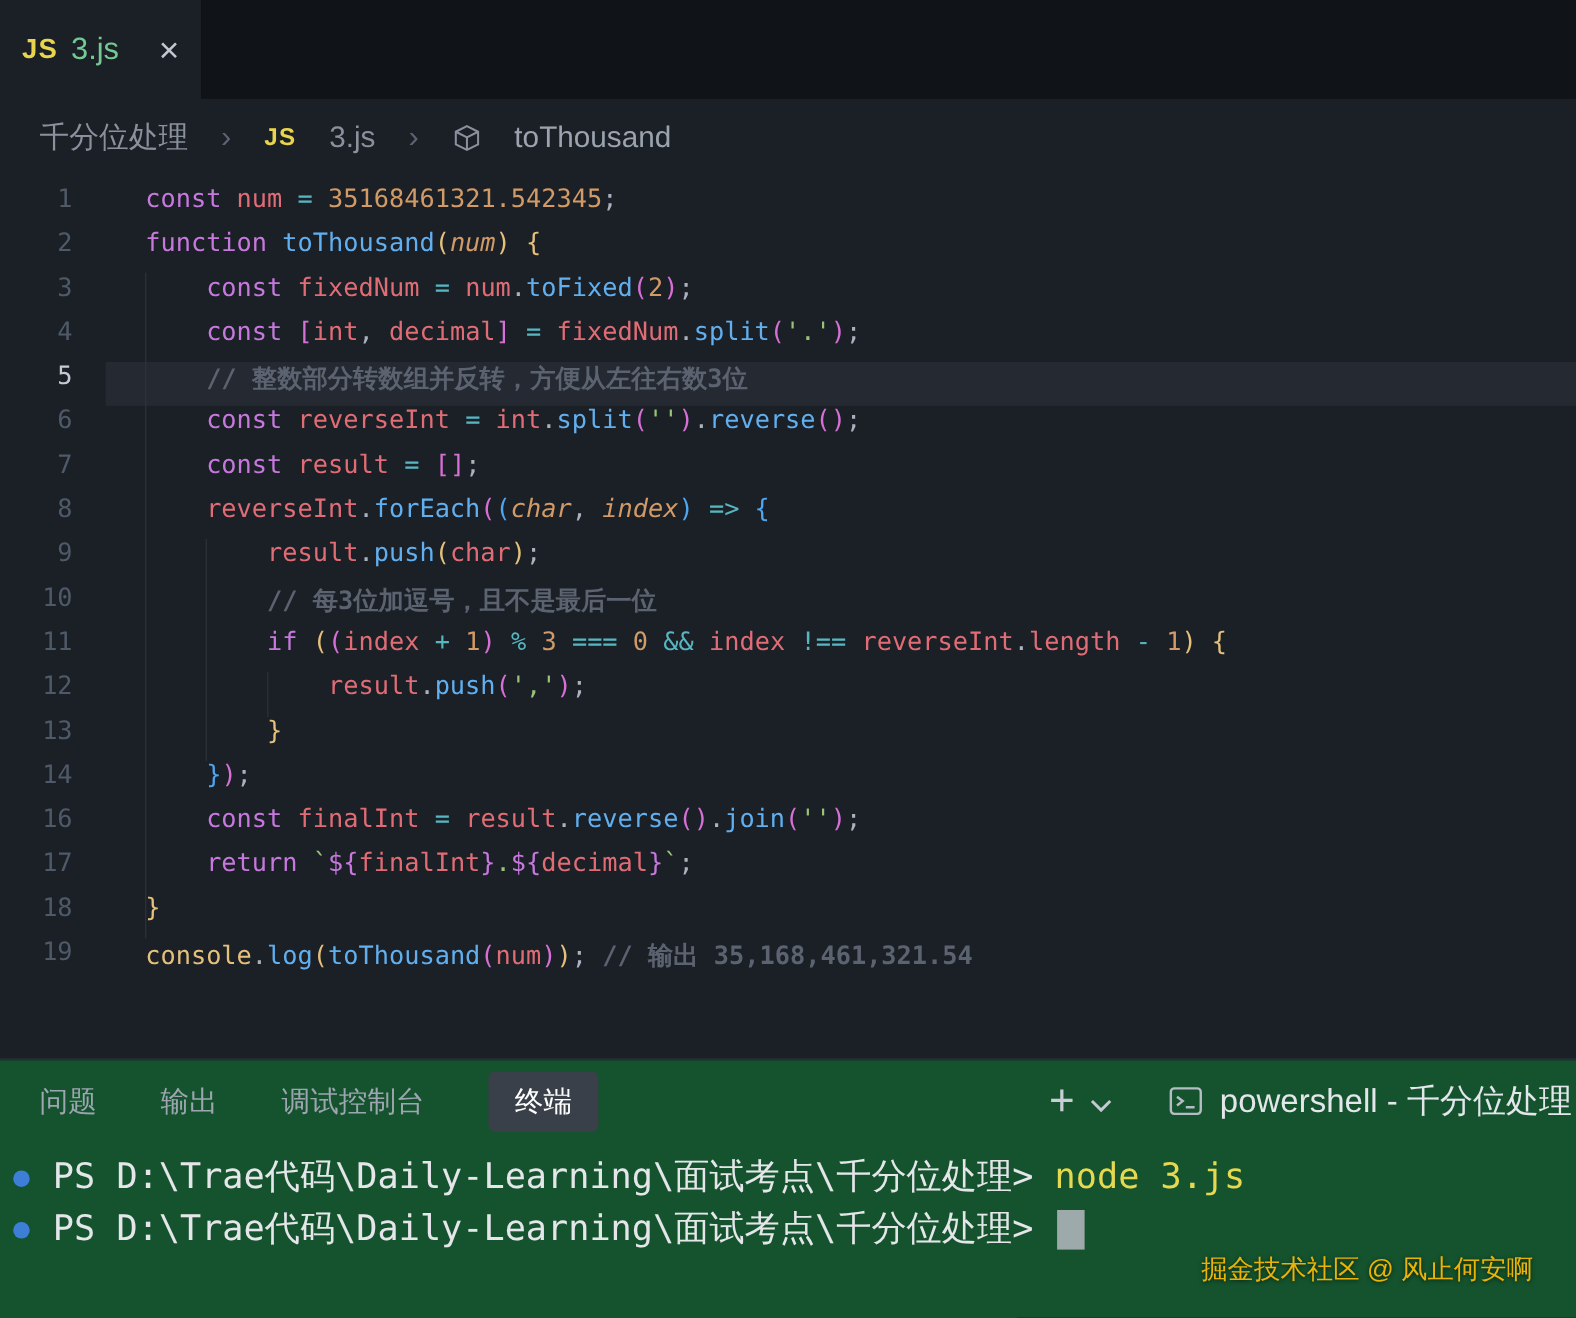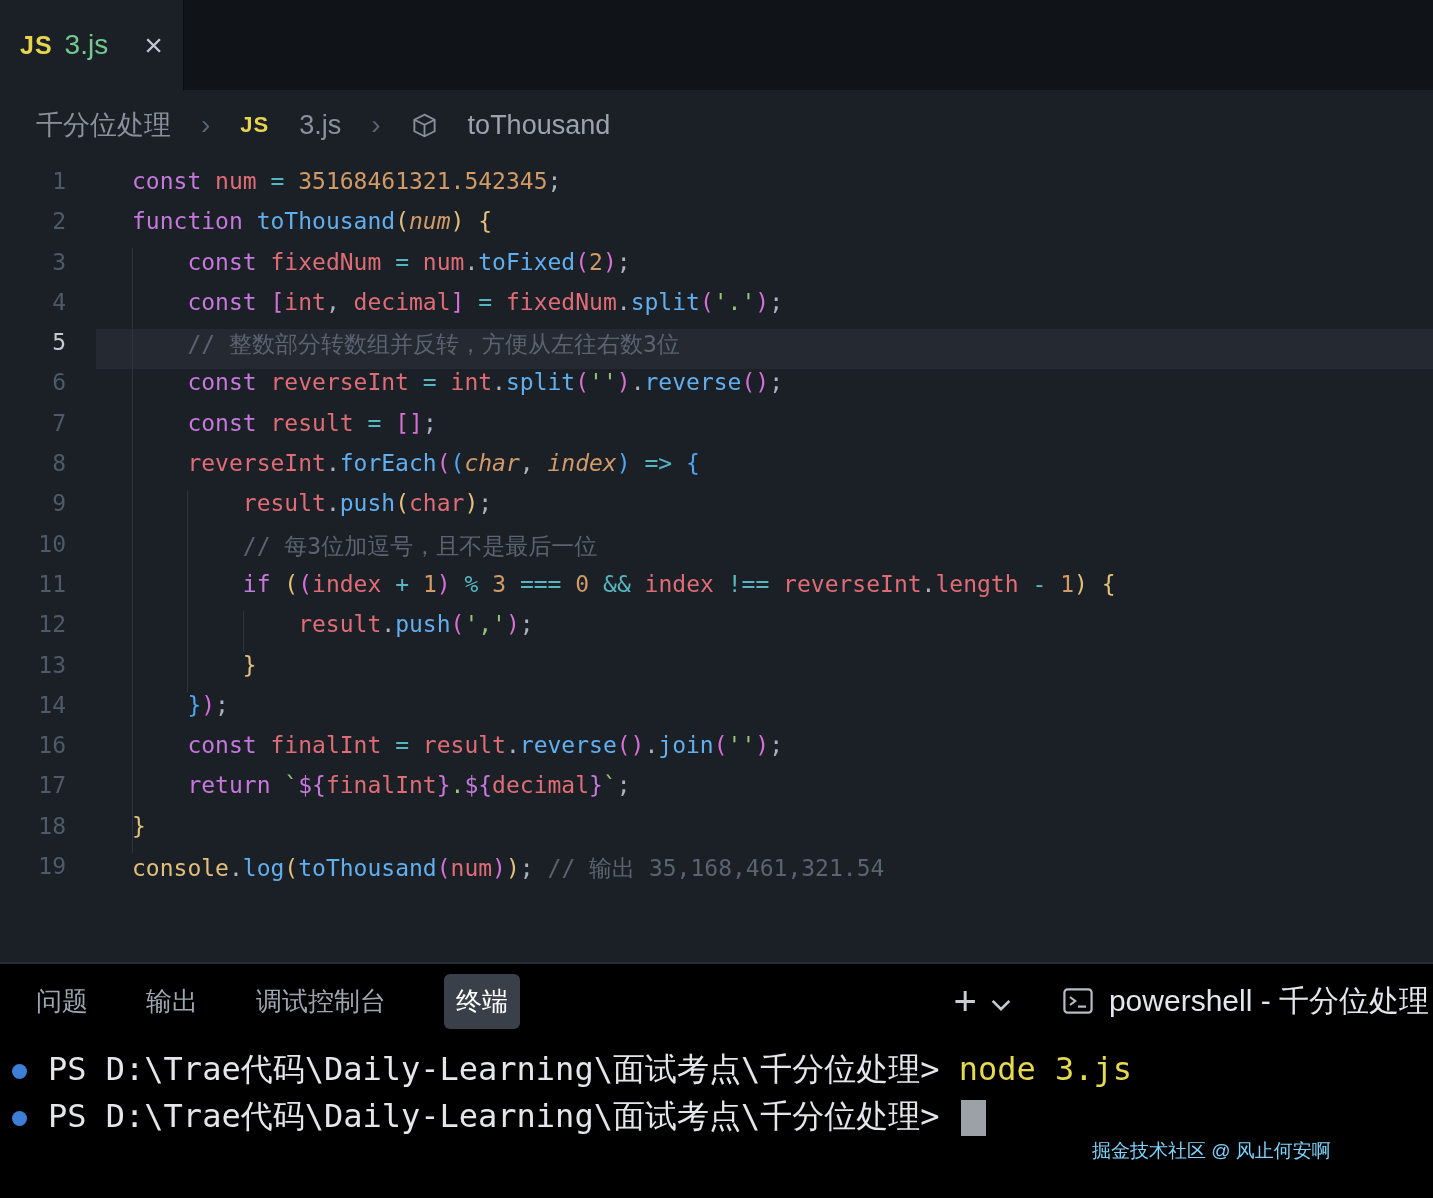--- a/index.html
+++ b/index.html
@@ -31,55 +31,55 @@
   .crow.active .gutter { color:#c3cad4; }
   .code-content { flex:1; padding-left:36px; white-space:pre;
                   font:23px "DejaVu Sans Mono", monospace; }
   .crow.active .code-content { background:var(--line-highlight,#242932); }
   .tk.pl  { color:var(--punctuation,#abb2bf); }
   .tk.kw  { color:var(--keyword,#c678dd); }
   .tk.var { color:var(--variable,#e06c75); }
   .tk.fn  { color:var(--function,#61afef); }
   .tk.num { color:var(--number,#d19a66); }
   .tk.str { color:var(--string,#98c379); }
-  .tk.cm  { color:var(--comment,#5c6370); }
+  .tk.cm  { color:var(--comment,#5c6370);font-weight:bold; }
   .tk.op  { color:var(--operator,#56b6c2); }
   .tk.b1  { color:var(--bracket-gold,#e5c07b); }
   .tk.b2  { color:var(--bracket-purple,#d670d6); }
   .tk.b3  { color:var(--bracket-blue,#4fa6ef); }
   .tk.cls { color:var(--class-name,#e5c07b); }
   .tk.param { color:var(--number,#d19a66); font-style:italic; }
   .indent-guide { position:absolute; width:1px; background:#2e343d; }
 
   
   .panel-border { position:absolute; top:962px; left:0; right:0; height:2px; background:#272d35; }
-  .panel { position:absolute; top:964px; left:0; right:0; bottom:0; background:#000000; }
+  .panel { position:absolute; top:964px; left:0; right:0; bottom:0; background:#14532d; }
   .panel-header { height:74px; display:flex; align-items:center; padding:0 0 0 36px; }
   .ptabs { display:flex; align-items:center; }
   .ptab { color:#9da5b0; font-size:26px; margin-right:58px; padding:10px 0; cursor:pointer; white-space:nowrap; }
-  .ptab.active { background:#3a4049; color:#ffffff; border-radius:6px; padding:10px 12px; margin-right:40px; }
+  .ptab.active { background:#3a4049; color:#ffffff; border-radius:6px; padding:10px 24px; margin-right:40px; }
   .panel-actions { margin-left:auto; display:flex; align-items:center; gap:14px; padding-right:4px; }
   .plus-btn { color:#c9ced6; font-size:40px; font-weight:300; line-height:1; cursor:pointer; }
   .chev-btn { display:flex; align-items:center; cursor:pointer; padding-top:8px; }
   .term-ic { margin-left:36px; display:flex; align-items:center; }
   .session-label { color:#e3e7ec; font-size:30px; white-space:nowrap; overflow:hidden; max-width:330px; }
 
   
   .terminal { padding-top:10px; }
   .trow { position:relative; height:47px; line-height:47px; padding-left:48px; white-space:pre;
           font:32px "DejaVu Sans Mono", monospace; }
   .cmd-dot { position:absolute; left:12px; top:16px; width:15px; height:15px; border-radius:50%;
              background:var(--command-decoration,#3d7fd6); }
   .tseg.plain { color:#e4e6ea; }
   .tseg.cmd   { color:var(--terminal-command,#e6d84f); }
   .tcursor { display:inline-block; width:25px; height:36px; background:#adb3ba; opacity:.9;
              vertical-align:middle; margin-left:2px; }
 
   
-  .watermark { position:absolute; left:1092px; top:1138px; font-size:19px; color:#7dd3fc;
+  .watermark { position:absolute; left:1092px; top:1138px; font-size:24px; color:#eab308;
                text-shadow:0 1px 4px rgba(0,0,0,.65); z-index:10; white-space:nowrap; }
 </style>
 </head>
 <body>
 
 <div class="app">
 
   <div class="tabstrip">
     <div class="tab">
       <span class="js-icon">JS</span>

